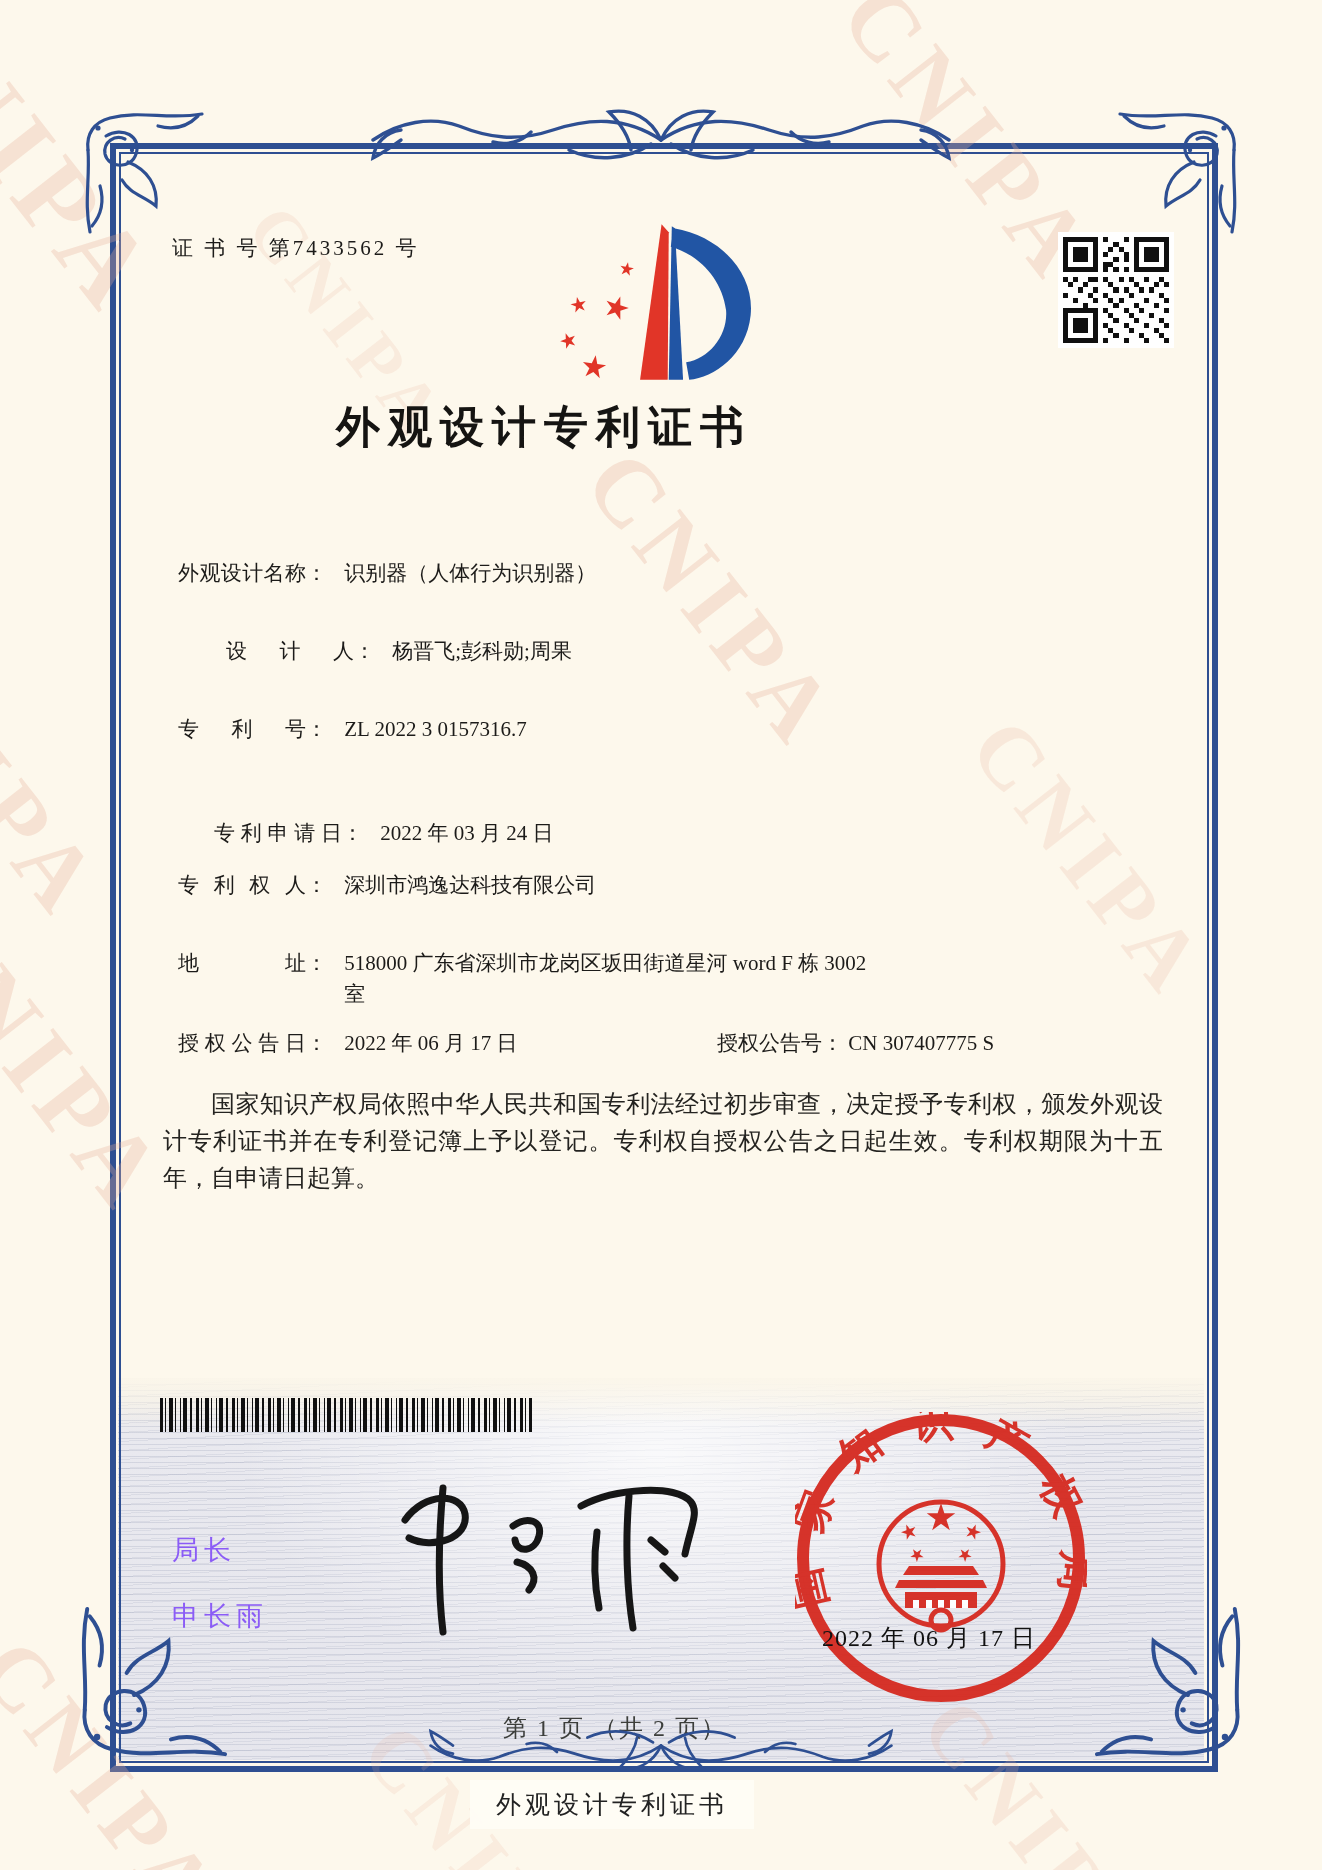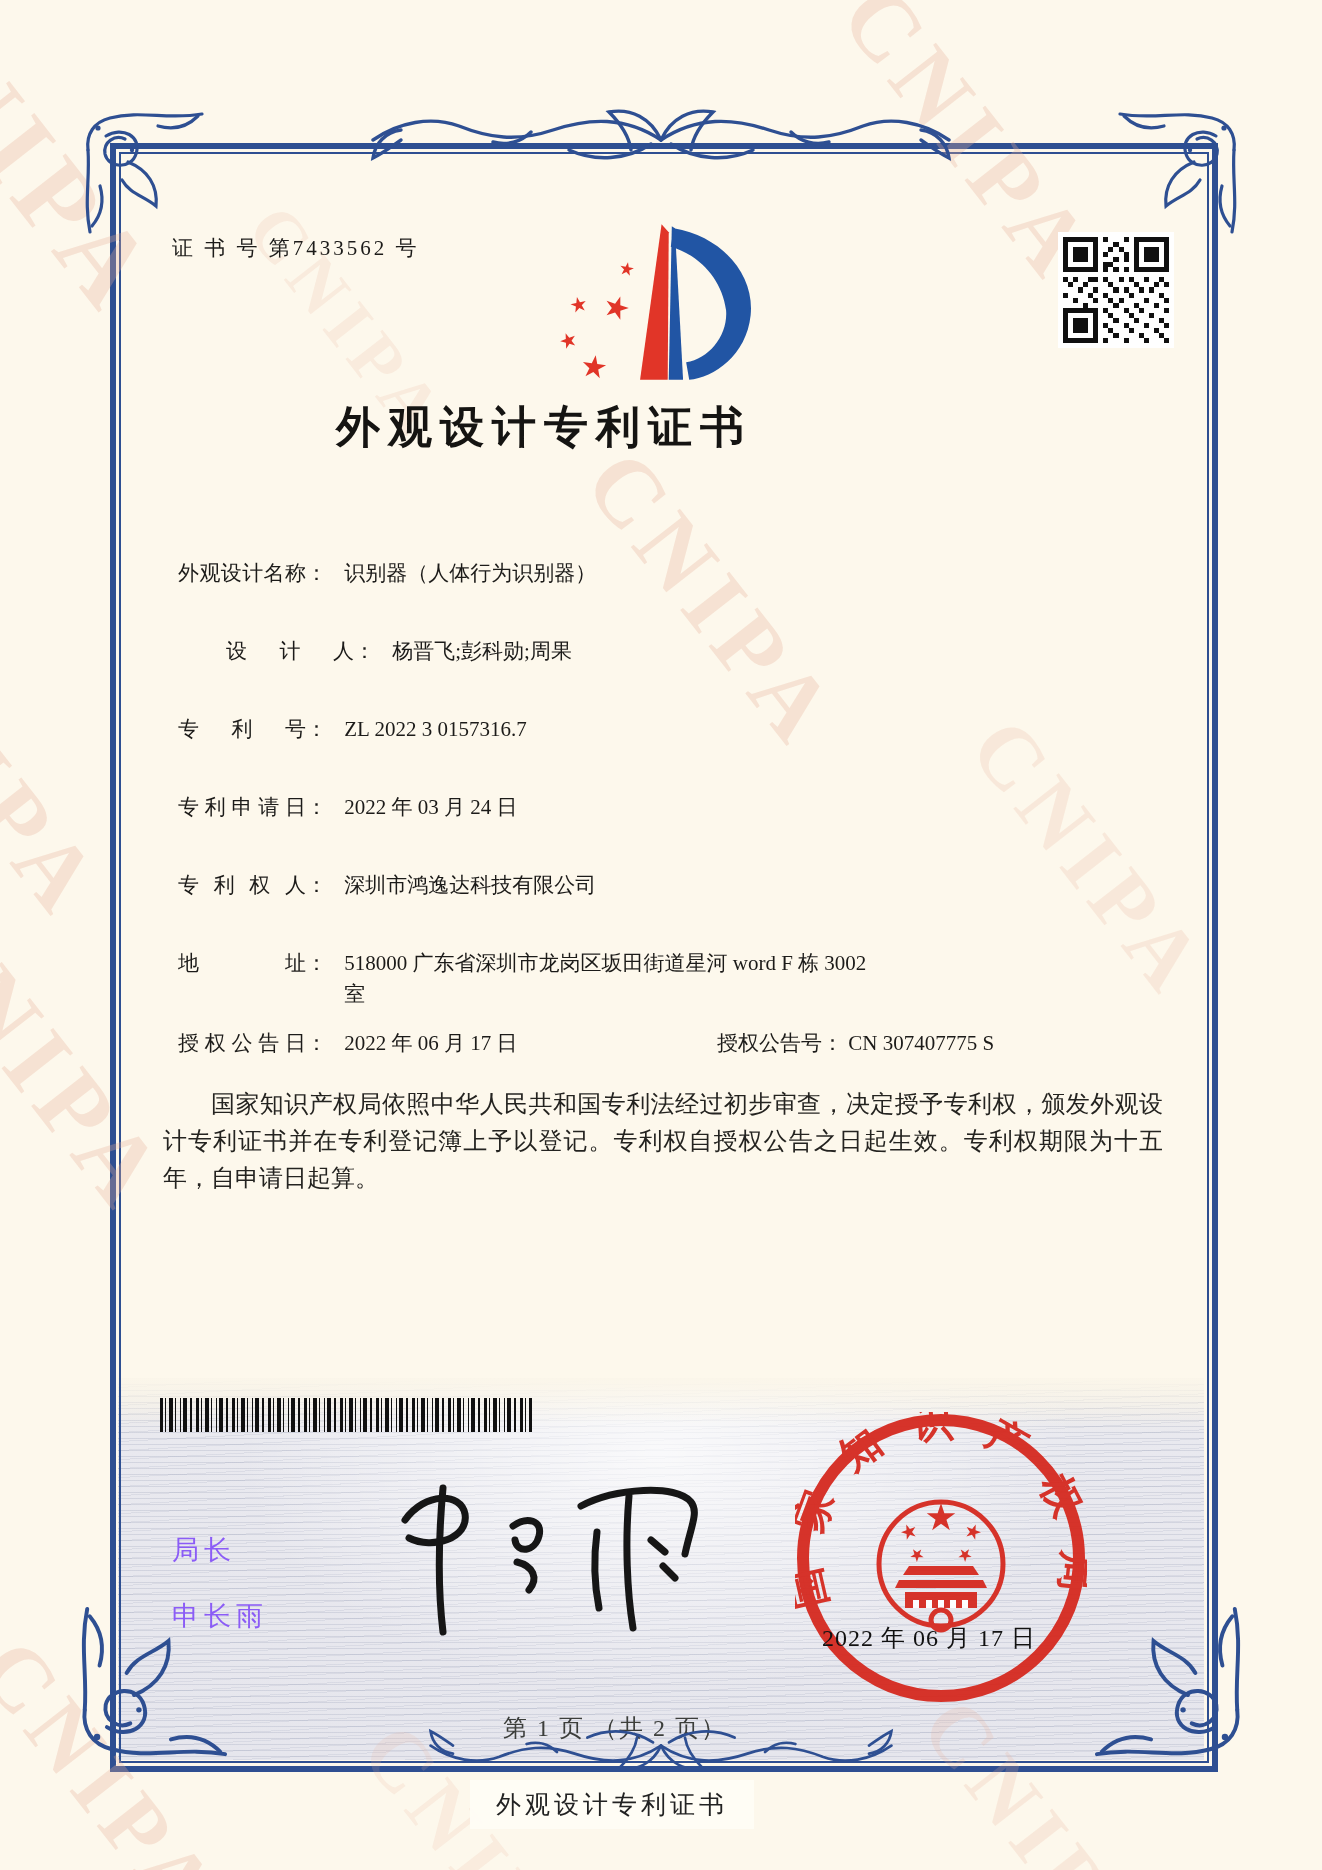--- a/index.html
+++ b/index.html
@@ -194,21 +194,21 @@
   <span class="fvalue">识别器（人体行为识别器）</span>
 </div>
 <div class="field" style="top:636px;margin-left:48px;">
   <span class="flabel">设计人</span><span class="fcolon">：</span>
   <span class="fvalue">杨晋飞;彭科勋;周果</span>
 </div>
 <div class="field" style="top:714px;">
   <span class="flabel">专利号</span><span class="fcolon">：</span>
   <span class="fvalue">ZL 2022 3 0157316.7</span>
 </div>
-<div class="field" style="top:792px;">
+<div class="field" style="top:818px;margin-left:36px;">
   <span class="flabel">专利申请日</span><span class="fcolon">：</span>
   <span class="fvalue">2022 年 03 月 24 日</span>
 </div>
 <div class="field" style="top:870px;">
   <span class="flabel">专利权人</span><span class="fcolon">：</span>
   <span class="fvalue">深圳市鸿逸达科技有限公司</span>
 </div>
 <div class="field" style="top:948px;">
   <span class="flabel">地址</span><span class="fcolon">：</span>
   <span class="fvalue pre">518000 广东省深圳市龙岗区坂田街道星河 word F 栋 3002

